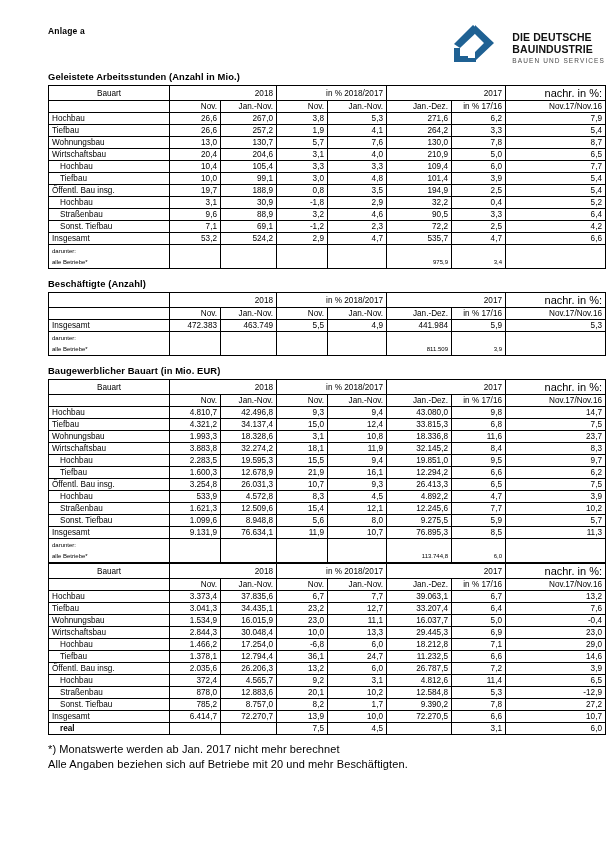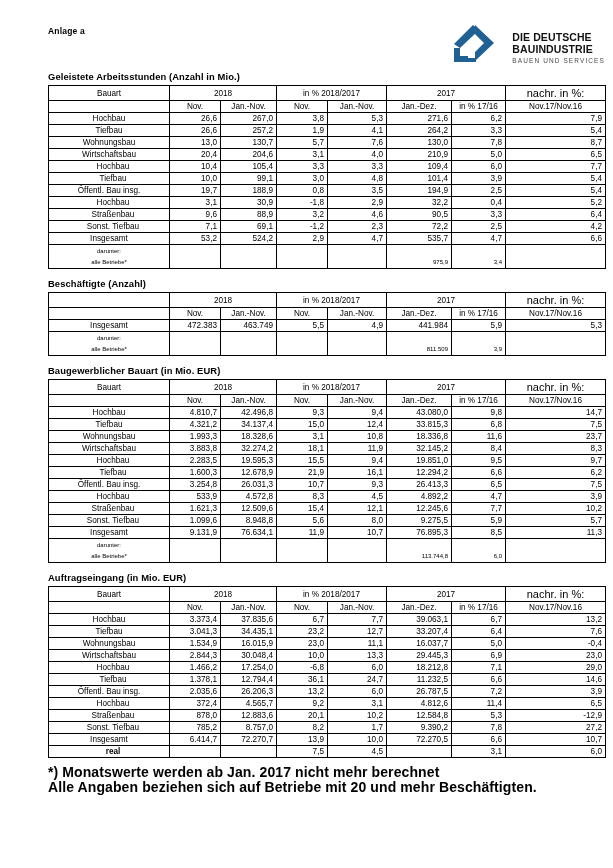--- a/index.html
+++ b/index.html
@@ -99,48 +99,47 @@
     font-weight: normal;
     height: 12px;
     box-sizing: border-box;
     vertical-align: middle;
     white-space: nowrap;
     overflow: hidden;
   }
   .outer { border: 1.4px solid #000; }
 
   .hdr-top td, .hdr-sub td {
-    text-align: center;
+    text-align: right;
   }
   .hdr-top td.lbl, .hdr-sub td.lbl { text-align: center; }
   .hdr-small { font-size: 11px; }
 
   td.num { text-align: right; padding-right: 5px; }
-  td.name { text-align: center; padding-left: 3px; }
+  td.name { text-align: left; padding-left: 3px; }
   td.name.ind { padding-left: 11px; }
   td.name.bold { font-weight: bold; }
 
   tr.sumrow td { border-top: 1.4px solid #000; }
   tr.lastdata td { border-bottom: 1.4px solid #000; }
 
   td.tiny {
     font-size: 6px;
     height: 9px;
     line-height: 8px;
     padding-top: 0;
     padding-bottom: 0;
   }
   tr.darunter td { border-bottom: 0; }
   tr.allebetriebe td { border-top: 0; }
 
   .footnotes {
     padding: 7px 8px 0 48px;
-    font-size: 14px;
+    font-size: 11px;
     line-height: 15px;
-    font-weight: bold;
   }
   .fn-line { letter-spacing: .1px; }
 </style>
 </head>
 <body>
 
 <div class="page">
 
   <div class="header">
     <div class="anlage">Anlage a</div>
@@ -543,21 +542,20 @@
             <td class="num tiny"></td>
             <td class="num tiny"></td>
             <td class="num tiny"></td>
             <td class="num tiny">113.744,8</td>
             <td class="num tiny">6,0</td>
             <td class="num tiny"></td>
           </tr>
       </tbody>
     </table>
 
-    <div class="section-title">Auftragseingang  (in Mio. EUR)</div>
     <table class="tbl outer">
       <colgroup>
           <col class="c-name">
           <col class="c-a">
           <col class="c-b">
           <col class="c-c">
           <col class="c-d">
           <col class="c-e">
           <col class="c-f">
           <col class="c-g">

